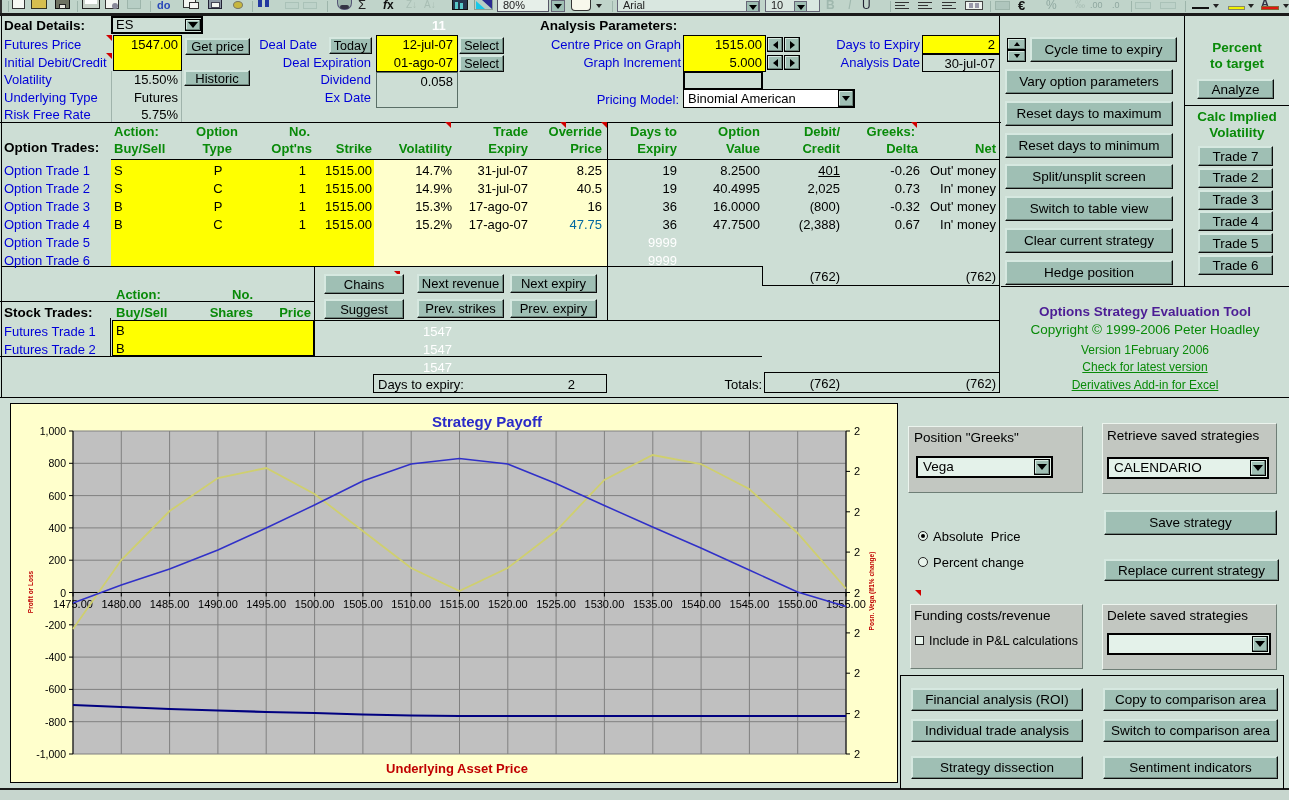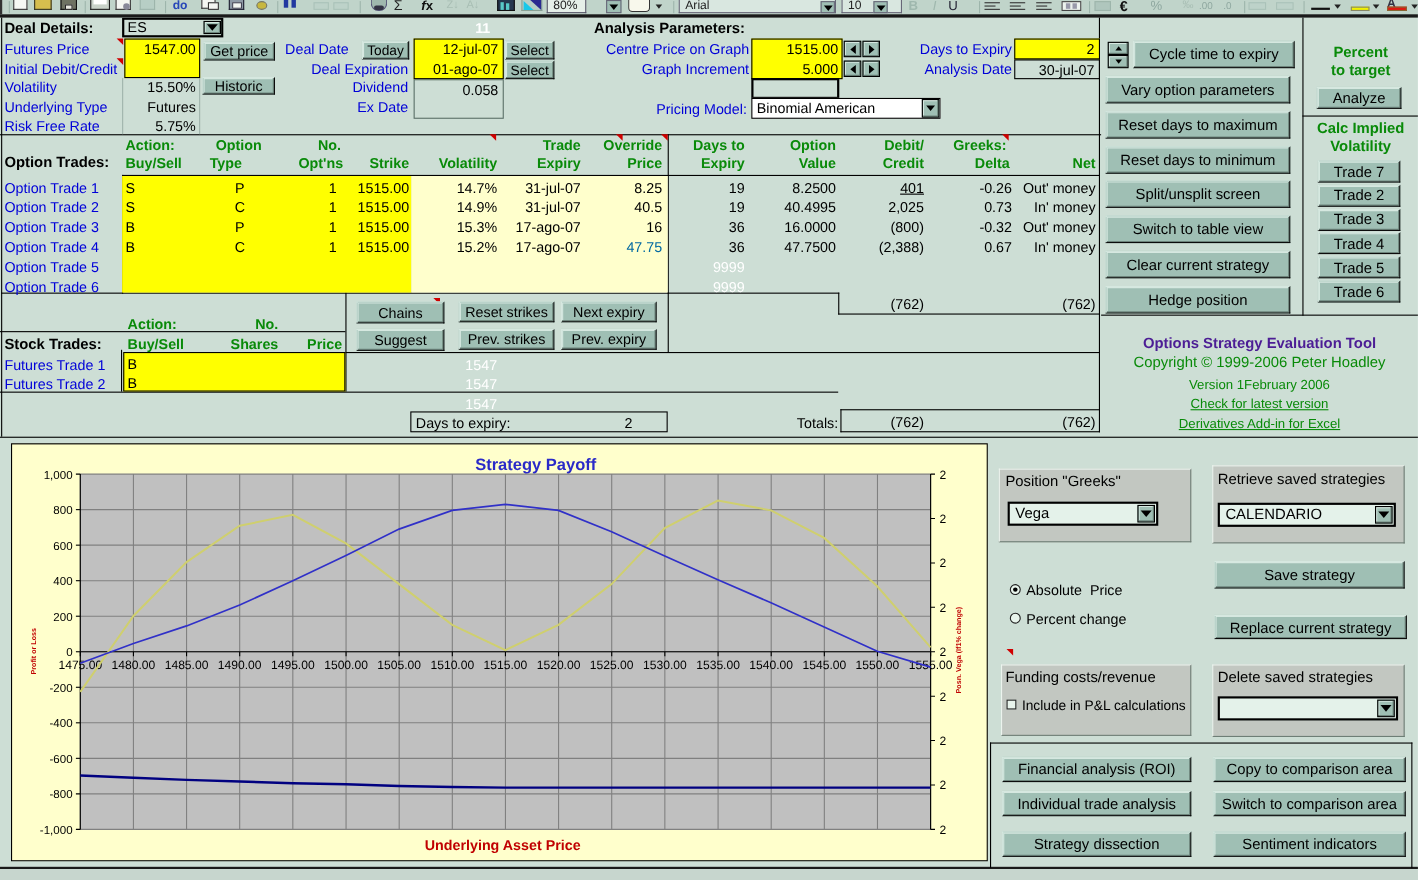--- a/index.html
+++ b/index.html
@@ -56,21 +56,21 @@
 <div class="b" style="left:358px;top:0px;width:16px;height:11px;color:#222;font-size:13px;line-height:9px">Σ</div>
 <div class="b" style="left:383px;top:0px;width:18px;height:12px;color:#111;font-size:12px;font-weight:bold;line-height:10px"><i>f</i>x</div>
 <div class="b" style="left:406px;top:0px;width:16px;height:11px;color:#A8BEB4;font-size:10px;line-height:10px">Z↓</div>
 <div class="b" style="left:424px;top:0px;width:16px;height:11px;color:#A8BEB4;font-size:10px;line-height:10px">A↓</div>
 <div class="b" style="left:452px;top:0px;width:16px;height:10px;background:#24364E;border:1px solid #111;border-top:none"></div>
 <div class="b" style="left:455px;top:2px;width:3px;height:7px;background:#58C8C8"></div>
 <div class="b" style="left:460px;top:3px;width:3px;height:6px;background:#58C8C8"></div>
 <div class="b" style="left:474px;top:0px;width:19px;height:10px;background:#B7CEC5;border:1px solid #88A094;border-top:none"></div>
 <div class="b" style="left:476px;top:1px;width:0;height:0;border-bottom:8px solid #18C8E8;border-right:9px solid transparent"></div>
 <div class="b" style="left:482px;top:0;width:0;height:0;border-top:9px solid #2A2A90;border-left:10px solid transparent"></div>
-<div class="b" style="left:497px;top:0px;width:36px;height:12px;background:#E6EFE9;border:1px solid #556;border-top:none">
+<div class="b" style="left:497px;top:0px;width:52px;height:12px;background:#E6EFE9;border:1px solid #556;border-top:none">
       <span style="font-size:11px;color:#222;padding-left:5px;line-height:10px;display:block">80%</span>
     </div>
 <div class="b" style="left:551px;top:0px;width:14px;height:12px;background:#9FBFB4;border:1px solid #667">
       <span class="dn" style="display:block;margin:3px auto 0;border-left-width:4px;border-right-width:4px;border-top-width:5px"></span>
     </div>
 <div class="b" style="left:571px;top:0px;width:20px;height:11px;background:#F8F8EC;border:1px solid #333;border-top:none;border-radius:0 0 4px 4px"></div>
 <div class="b" style="left:596px;top:4px;width:0;height:0;border-left:3px solid transparent;border-right:3px solid transparent;border-top:4px solid #222"></div>
 <div class="b" style="left:617px;top:0px;width:143px;height:12px;background:#D9E7E0;border:1px solid #667;border-top:none">
       <span style="font-size:11px;color:#222;padding-left:5px;line-height:10px;display:block">Arial</span>
     </div>
@@ -196,21 +196,21 @@
 <div class="b" style="left:683px;top:89px;width:172px;height:19px;background:#fff;border:1px solid #000;color:#000;font-size:13px;line-height:17px;padding-left:4px;white-space:nowrap;overflow:hidden">Binomial American</div>
 <div class="b cbtn" style="left:838px;top:90px;width:16px;height:17px;">
       <span class="dn"></span>
     </div>
 <div class="b" style="left:111px;top:160px;width:263px;height:106px;background:#FFFF00"></div>
 <div class="b" style="left:374px;top:160px;width:233px;height:106px;background:#FFFFCC"></div>
 <div class="b t" style="left:4px;top:140px;color:#000;font-size:13.5px;font-weight:bold;">Option Trades:</div>
 <div class="b t" style="left:114px;top:124px;color:#098A09;font-size:13px;font-weight:bold;">Action:</div>
 <div class="b t" style="left:114px;top:141px;color:#098A09;font-size:13px;font-weight:bold;">Buy/Sell</div>
 <div class="b t" style="left:18px;top:124px;width:220px;text-align:right;color:#098A09;font-size:13px;font-weight:bold;">Option</div>
-<div class="b t" style="left:0;top:141px;width:220px;text-align:right;color:#098A09;font-size:13px;font-weight:bold;">Type</div>
+<div class="b t" style="left:12px;top:141px;width:220px;text-align:right;color:#098A09;font-size:13px;font-weight:bold;">Type</div>
 <div class="b t" style="left:90px;top:124px;width:220px;text-align:right;color:#098A09;font-size:13px;font-weight:bold;">No.</div>
 <div class="b t" style="left:92px;top:141px;width:220px;text-align:right;color:#098A09;font-size:13px;font-weight:bold;">Opt'ns</div>
 <div class="b t" style="left:152px;top:141px;width:220px;text-align:right;color:#098A09;font-size:13px;font-weight:bold;">Strike</div>
 <div class="b t" style="left:232px;top:141px;width:220px;text-align:right;color:#098A09;font-size:13px;font-weight:bold;">Volatility</div>
 <div class="b t" style="left:308px;top:124px;width:220px;text-align:right;color:#098A09;font-size:13px;font-weight:bold;">Trade</div>
 <div class="b t" style="left:308px;top:141px;width:220px;text-align:right;color:#098A09;font-size:13px;font-weight:bold;">Expiry</div>
 <div class="b t" style="left:382px;top:124px;width:220px;text-align:right;color:#098A09;font-size:13px;font-weight:bold;">Override</div>
 <div class="b t" style="left:382px;top:141px;width:220px;text-align:right;color:#098A09;font-size:13px;font-weight:bold;">Price</div>
 <div class="b t" style="left:457px;top:124px;width:220px;text-align:right;color:#098A09;font-size:13px;font-weight:bold;">Days to</div>
 <div class="b t" style="left:457px;top:141px;width:220px;text-align:right;color:#098A09;font-size:13px;font-weight:bold;">Expiry</div>
@@ -295,21 +295,21 @@
 <div class="b t" style="left:4px;top:342px;color:#0000D8;font-size:13px;">Futures Trade 2</div>
 <div class="b t" style="left:116px;top:323px;color:#000;font-size:13px;">B</div>
 <div class="b t" style="left:116px;top:341px;color:#000;font-size:13px;">B</div>
 <div class="b" style="left:423px;top:324px;width:40px;height:13px;color:#FFFFFF;font-size:13px">1547</div>
 <div class="b" style="left:423px;top:342px;width:40px;height:13px;color:#FFFFFF;font-size:13px">1547</div>
 <div class="b" style="left:423px;top:360px;width:40px;height:13px;color:#FFFFFF;font-size:13px">1547</div>
 <div class="b" style="left:607px;top:266px;width:1px;height:54px;background:#000"></div>
 <div class="b" style="left:314px;top:320px;width:686px;height:1px;background:#000"></div>
 <div class="btn" style="left:324px;top:274px;width:80px;height:20px;font-size:13px;">Chains</div>
 <div class="btn" style="left:324px;top:299px;width:80px;height:20px;font-size:13px;">Suggest</div>
-<div class="btn" style="left:417px;top:274px;width:87px;height:19px;font-size:13px;">Reset strikes</div>
+<div class="btn" style="left:417px;top:274px;width:87px;height:19px;font-size:13px;">Next revenue</div>
 <div class="btn" style="left:417px;top:299px;width:87px;height:19px;font-size:13px;">Prev. strikes</div>
 <div class="btn" style="left:510px;top:274px;width:87px;height:19px;font-size:13px;">Next expiry</div>
 <div class="btn" style="left:510px;top:299px;width:87px;height:19px;font-size:13px;">Prev. expiry</div>
 <div class="b" style="left:373px;top:374px;width:234px;height:19px;border:1px solid #000"></div>
 <div class="b t" style="left:378px;top:377px;color:#000;font-size:13px;">Days to expiry:</div>
 <div class="b t" style="left:355px;top:377px;width:220px;text-align:right;color:#000;font-size:13px;">2</div>
 <div class="b t" style="left:542px;top:377px;width:220px;text-align:right;color:#000;font-size:13px;">Totals:</div>
 <div class="b" style="left:764px;top:372px;width:236px;height:21px;border:1px solid #000;border-right:none"></div>
 <div class="b t" style="left:620px;top:376px;width:220px;text-align:right;color:#000;font-size:13px;">(762)</div>
 <div class="b t" style="left:776px;top:376px;width:220px;text-align:right;color:#000;font-size:13px;">(762)</div>

